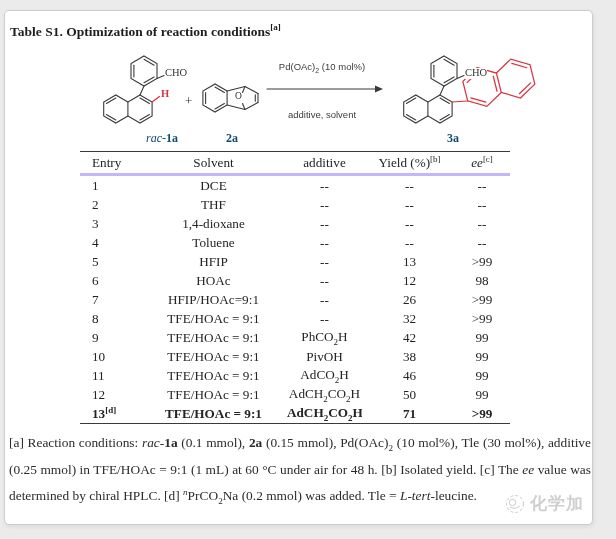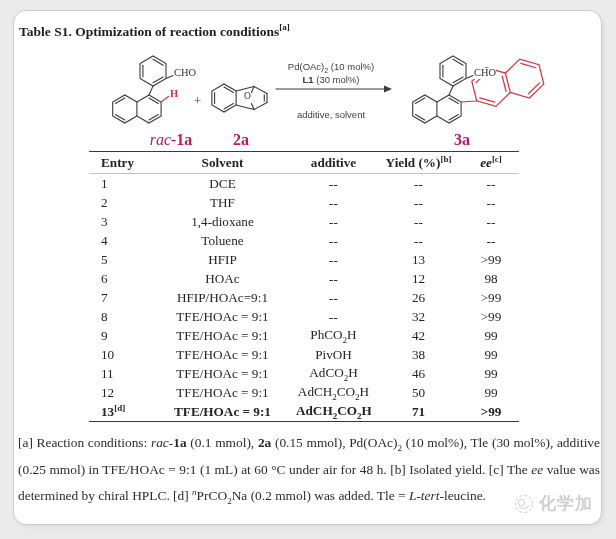--- a/index.html
+++ b/index.html
@@ -1,39 +1,39 @@
 <!DOCTYPE html>
 <html style="--structure_red: #d8333f; --watermark_gray: #bfbfbf;"><head>
 <meta charset="utf-8">
 <style>
   html,body{margin:0;padding:0;}
   body{width:616px;height:539px;background:#ebebeb;position:relative;overflow:hidden;
        font-family:"Liberation Serif", serif;color:#2b2b2b;}
-  .doc{position:absolute;left:13px;top:10px;width:587px;height:513px;background:#ffffff;
-       border:1px solid #cccccc;border-radius:13px;box-shadow:1px 2px 4px rgba(0,0,0,0.07);}
+  .doc{position:absolute;left:4px;top:10px;width:587px;height:513px;background:#ffffff;
+       border:1px solid #cccccc;border-radius:5px;box-shadow:1px 2px 4px rgba(0,0,0,0.07);}
   .title{position:absolute;left:5px;top:11px;font-size:13.5px;font-weight:bold;color:#1e1e1e;}
   .title sup{font-size:9px;}
   
   .scheme{position:absolute;left:0;top:40px;width:524px;height:104px;}
   .scheme svg{position:absolute;left:0;top:0;}
   .bond{stroke:#3a3a3a;stroke-width:1.1;fill:none;stroke-linecap:round;}
   .red-stroke{stroke:var(--structure_red);stroke-width:1.25;fill:none;stroke-linecap:round;}
   .arrowhead{fill:#3a3a3a;stroke:none;}
   .atom{position:absolute;font-size:10.5px;color:#333;background:#fff;line-height:1;white-space:nowrap;}
   .red-text{color:var(--structure_red);}
   .plus{position:absolute;font-size:13px;color:#333;}
   .cond{position:absolute;left:238px;width:158px;text-align:center;
         font-family:"Liberation Sans", sans-serif;font-size:9.5px;color:#3d3d3d;line-height:12px;white-space:nowrap;}
   .cond sub{font-size:7px;}
-  .struct-label{position:absolute;font-size:16px;color:#be185d;text-align:center;width:60px;}
+  .struct-label{position:absolute;font-size:12px;color:#0c4a6e;text-align:center;width:60px;}
   
   table.results{position:absolute;left:75px;top:140px;width:430px;border-collapse:collapse;
         table-layout:fixed;font-size:13.2px;color:#242424;
         border-top:1.5px solid #3a3a3a;border-bottom:1.5px solid #3a3a3a;}
-  table.results th{font-weight:bold;height:21px;border-bottom:1px solid #c4b5fd;}
+  table.results th{font-weight:normal;height:21px;border-bottom:3px solid #c4b5fd;}
   table.results td{height:19px;}
   table.results th,table.results td{padding:0;vertical-align:middle;text-align:center;overflow:hidden;white-space:nowrap;}
   .col-entry{text-align:left !important;padding-left:12px !important;}
   .col-ee{text-align:left;padding-right:3px !important;}
   tr.bold td{font-weight:bold;}
   sub{font-size:0.68em;}
   sup{font-size:0.68em;}
   
   .footnote{position:absolute;left:4px;top:421px;width:582px;font-size:13.4px;line-height:22px;
         text-align:justify;color:#2b2b2b;}
@@ -115,21 +115,20 @@
       </g>
     </svg>
 
     <span class="atom" style="left:160px;top:17px;">CHO</span>
     <span class="atom red-text" style="left:156px;top:38px;font-weight:bold;">H</span>
     <span class="plus" style="left:180px;top:42px;">+</span>
     <span class="atom" style="left:230px;top:41px;font-size:9.5px;">O</span>
     <span class="atom" style="left:460px;top:17px;">CHO</span>
 
     <div class="cond" style="top:10px;">Pd(OAc)<sub>2</sub> (10 mol%)</div>
-    <div class="cond" style="top:23px;"><b>L1</b> (30 mol%)</div>
     <div class="cond" style="top:43px;margin-top:15px;">additive, solvent</div>
 
     <div class="struct-label" style="left:127px;top:80px;"><i>rac</i>-<b>1a</b></div>
     <div class="struct-label" style="left:197px;top:80px;"><b>2a</b></div>
     <div class="struct-label" style="left:418px;top:80px;"><b>3a</b></div>
   </div>
 
   <table class="results">
     <colgroup>
       <col style="width:60px">

